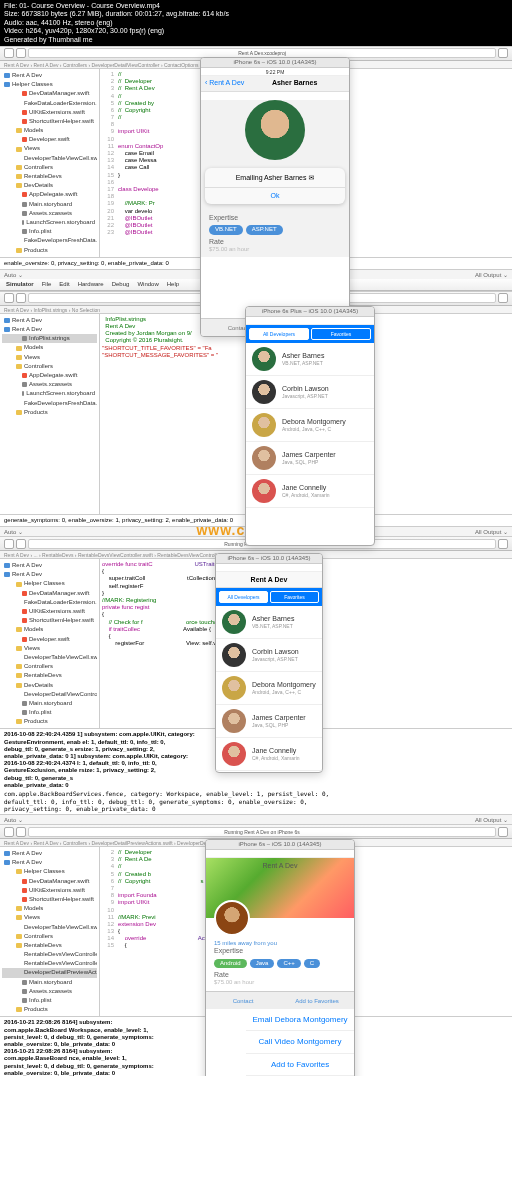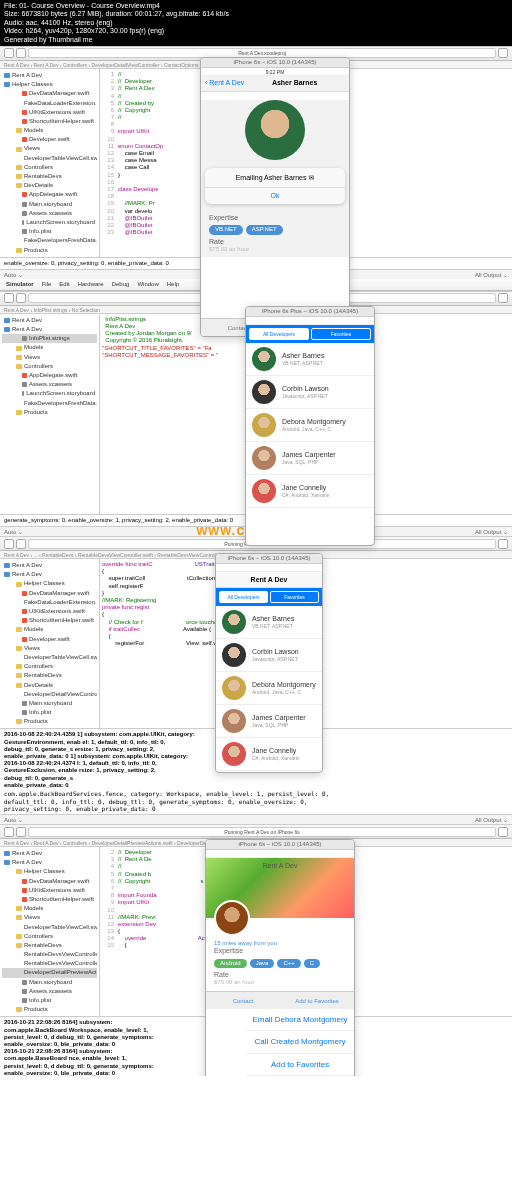--- a/index.html
+++ b/index.html
@@ -654,21 +654,21 @@
       </div>
       <div class="det-label">Rate</div>
       <div style="font-size:6px;color:#bbb;">$75.00 an hour</div>
     </div>
     <div class="phone-tabbar">
       <div class="tabbar-btn" style="color:#4a90d9;">Contact</div>
       <div class="tabbar-btn" style="color:#4a90d9;">Add to Favorites</div>
     </div>
     <div class="action-sheet">
       <div class="action-btn">Email Debora Montgomery</div>
-      <div class="action-btn">Call Created Montgomery</div>
+      <div class="action-btn">Call Video Montgomery</div>
       <div class="action-btn">Add to Favorites</div>
     </div>
   </div>
 </div>
 <div class="console" id="con4">
       <div style="font-weight: bold;">2016-10-21 22:08:26      8164] subsystem:</div>
       <div style="font-weight: bold;">com.apple.BackBoard      Workspace, enable_level: 1,</div>
       <div style="font-weight: bold;">persist_level: 0, d      debug_ttl: 0, generate_symptoms:</div>
       <div style="font-weight: bold;">enable_oversize: 0,      ble_private_data: 0</div>
       <div style="font-weight: bold;">2016-10-21 22:08:26      8164] subsystem:</div>

